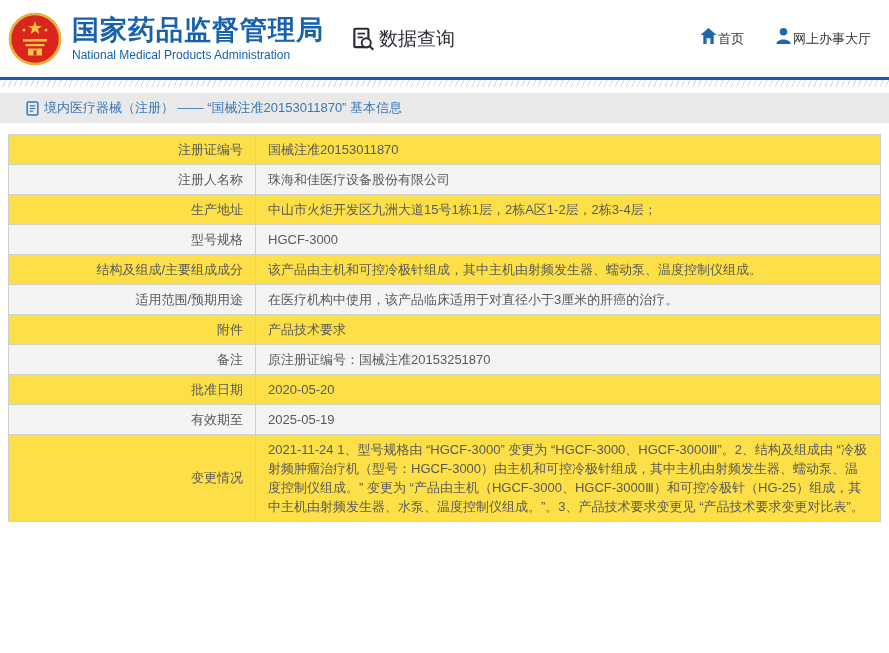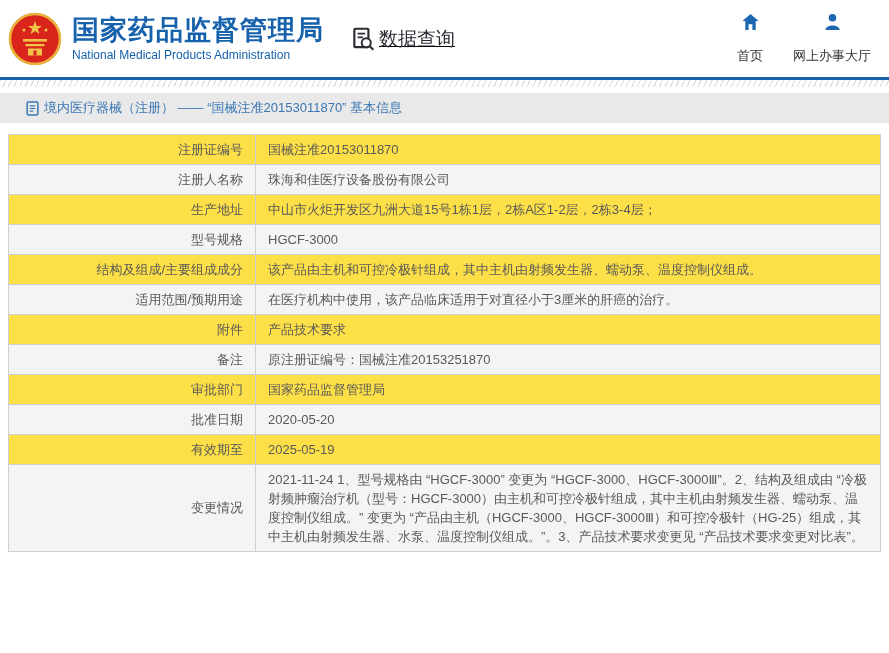--- a/index.html
+++ b/index.html
@@ -15,24 +15,24 @@
     width:889px;height:653px;overflow:hidden;background:#fff;
     font-family:"Liberation Sans","DejaVu Sans",sans-serif;
   }
   
   .header{height:77px;display:flex;align-items:center;}
   .logo-block{display:flex;align-items:center;margin-left:8px;}
   .emblem{width:54px;height:54px;flex:0 0 auto;}
   .agency-names{margin-left:10px;}
   .agency-cn{font-size:27px;font-weight:bold;color:var(--accent);letter-spacing:1px;line-height:30px;}
   .agency-en{font-size:12px;color:var(--accent);margin-top:3px;}
-  .data-query{display:flex;align-items:flex-end;margin-left:26px;cursor:pointer;text-decoration:underline;}
+  .data-query{display:flex;align-items:flex-end;margin-left:26px;cursor:pointer;}
   .data-query-label{font-size:19px;color:#2b2b33;margin-left:3px;}
   .top-nav{margin-left:auto;margin-right:18px;display:flex;gap:30px;}
-  .nav-item{display:flex;flex-direction:column;align-items:center;font-size:13px;color:#333;cursor:pointer;gap:11px;}
+  .nav-item{display:flex;flex-direction:row;align-items:center;font-size:13px;color:#333;cursor:pointer;}
   .nav-item svg{margin-bottom:5px;}
   
   .blue-line{height:3px;background:var(--accent);}
   .stripe-band{height:7px;background:repeating-linear-gradient(115deg,#dcdcdc 0 1px,transparent 1px 5px);}
   .breadcrumb-bar{margin-top:6px;height:30px;background:#e9e9e9;display:flex;align-items:center;padding-left:26px;}
   .breadcrumb{color:#3a77b4;font-size:13px;display:flex;align-items:center;gap:5px;}
   
   table.detail{margin:11px 8px 0;width:873px;border-collapse:collapse;table-layout:fixed;}
   table.detail td{border:1px solid var(--border);font-size:13px;color:var(--text);padding:5px 12px;vertical-align:middle;background:#fde047;}
   table.detail td.label{width:247px;text-align:right;}
@@ -133,24 +133,20 @@
     </tr>
     <tr>
       <td class="label">附件</td>
       <td class="value">产品技术要求</td>
     </tr>
     <tr>
       <td class="label">备注</td>
       <td class="value">原注册证编号：国械注准20153251870</td>
     </tr>
     <tr>
-      <td class="label">审批部门</td>
-      <td class="value">国家药品监督管理局</td>
-    </tr>
-    <tr>
       <td class="label">批准日期</td>
       <td class="value">2020-05-20</td>
     </tr>
     <tr>
       <td class="label">有效期至</td>
       <td class="value">2025-05-19</td>
     </tr>
     <tr>
       <td class="label">变更情况</td>
       <td class="value">2021-11-24 1、型号规格由 “HGCF-3000” 变更为 “HGCF-3000、HGCF-3000Ⅲ”。2、结构及组成由 “冷极射频肿瘤治疗机（型号：HGCF-3000）由主机和可控冷极针组成，其中主机由射频发生器、蠕动泵、温度控制仪组成。” 变更为 “产品由主机（HGCF-3000、HGCF-3000Ⅲ）和可控冷极针（HG-25）组成，其中主机由射频发生器、水泵、温度控制仪组成。”。3、产品技术要求变更见 “产品技术要求变更对比表”。</td>

